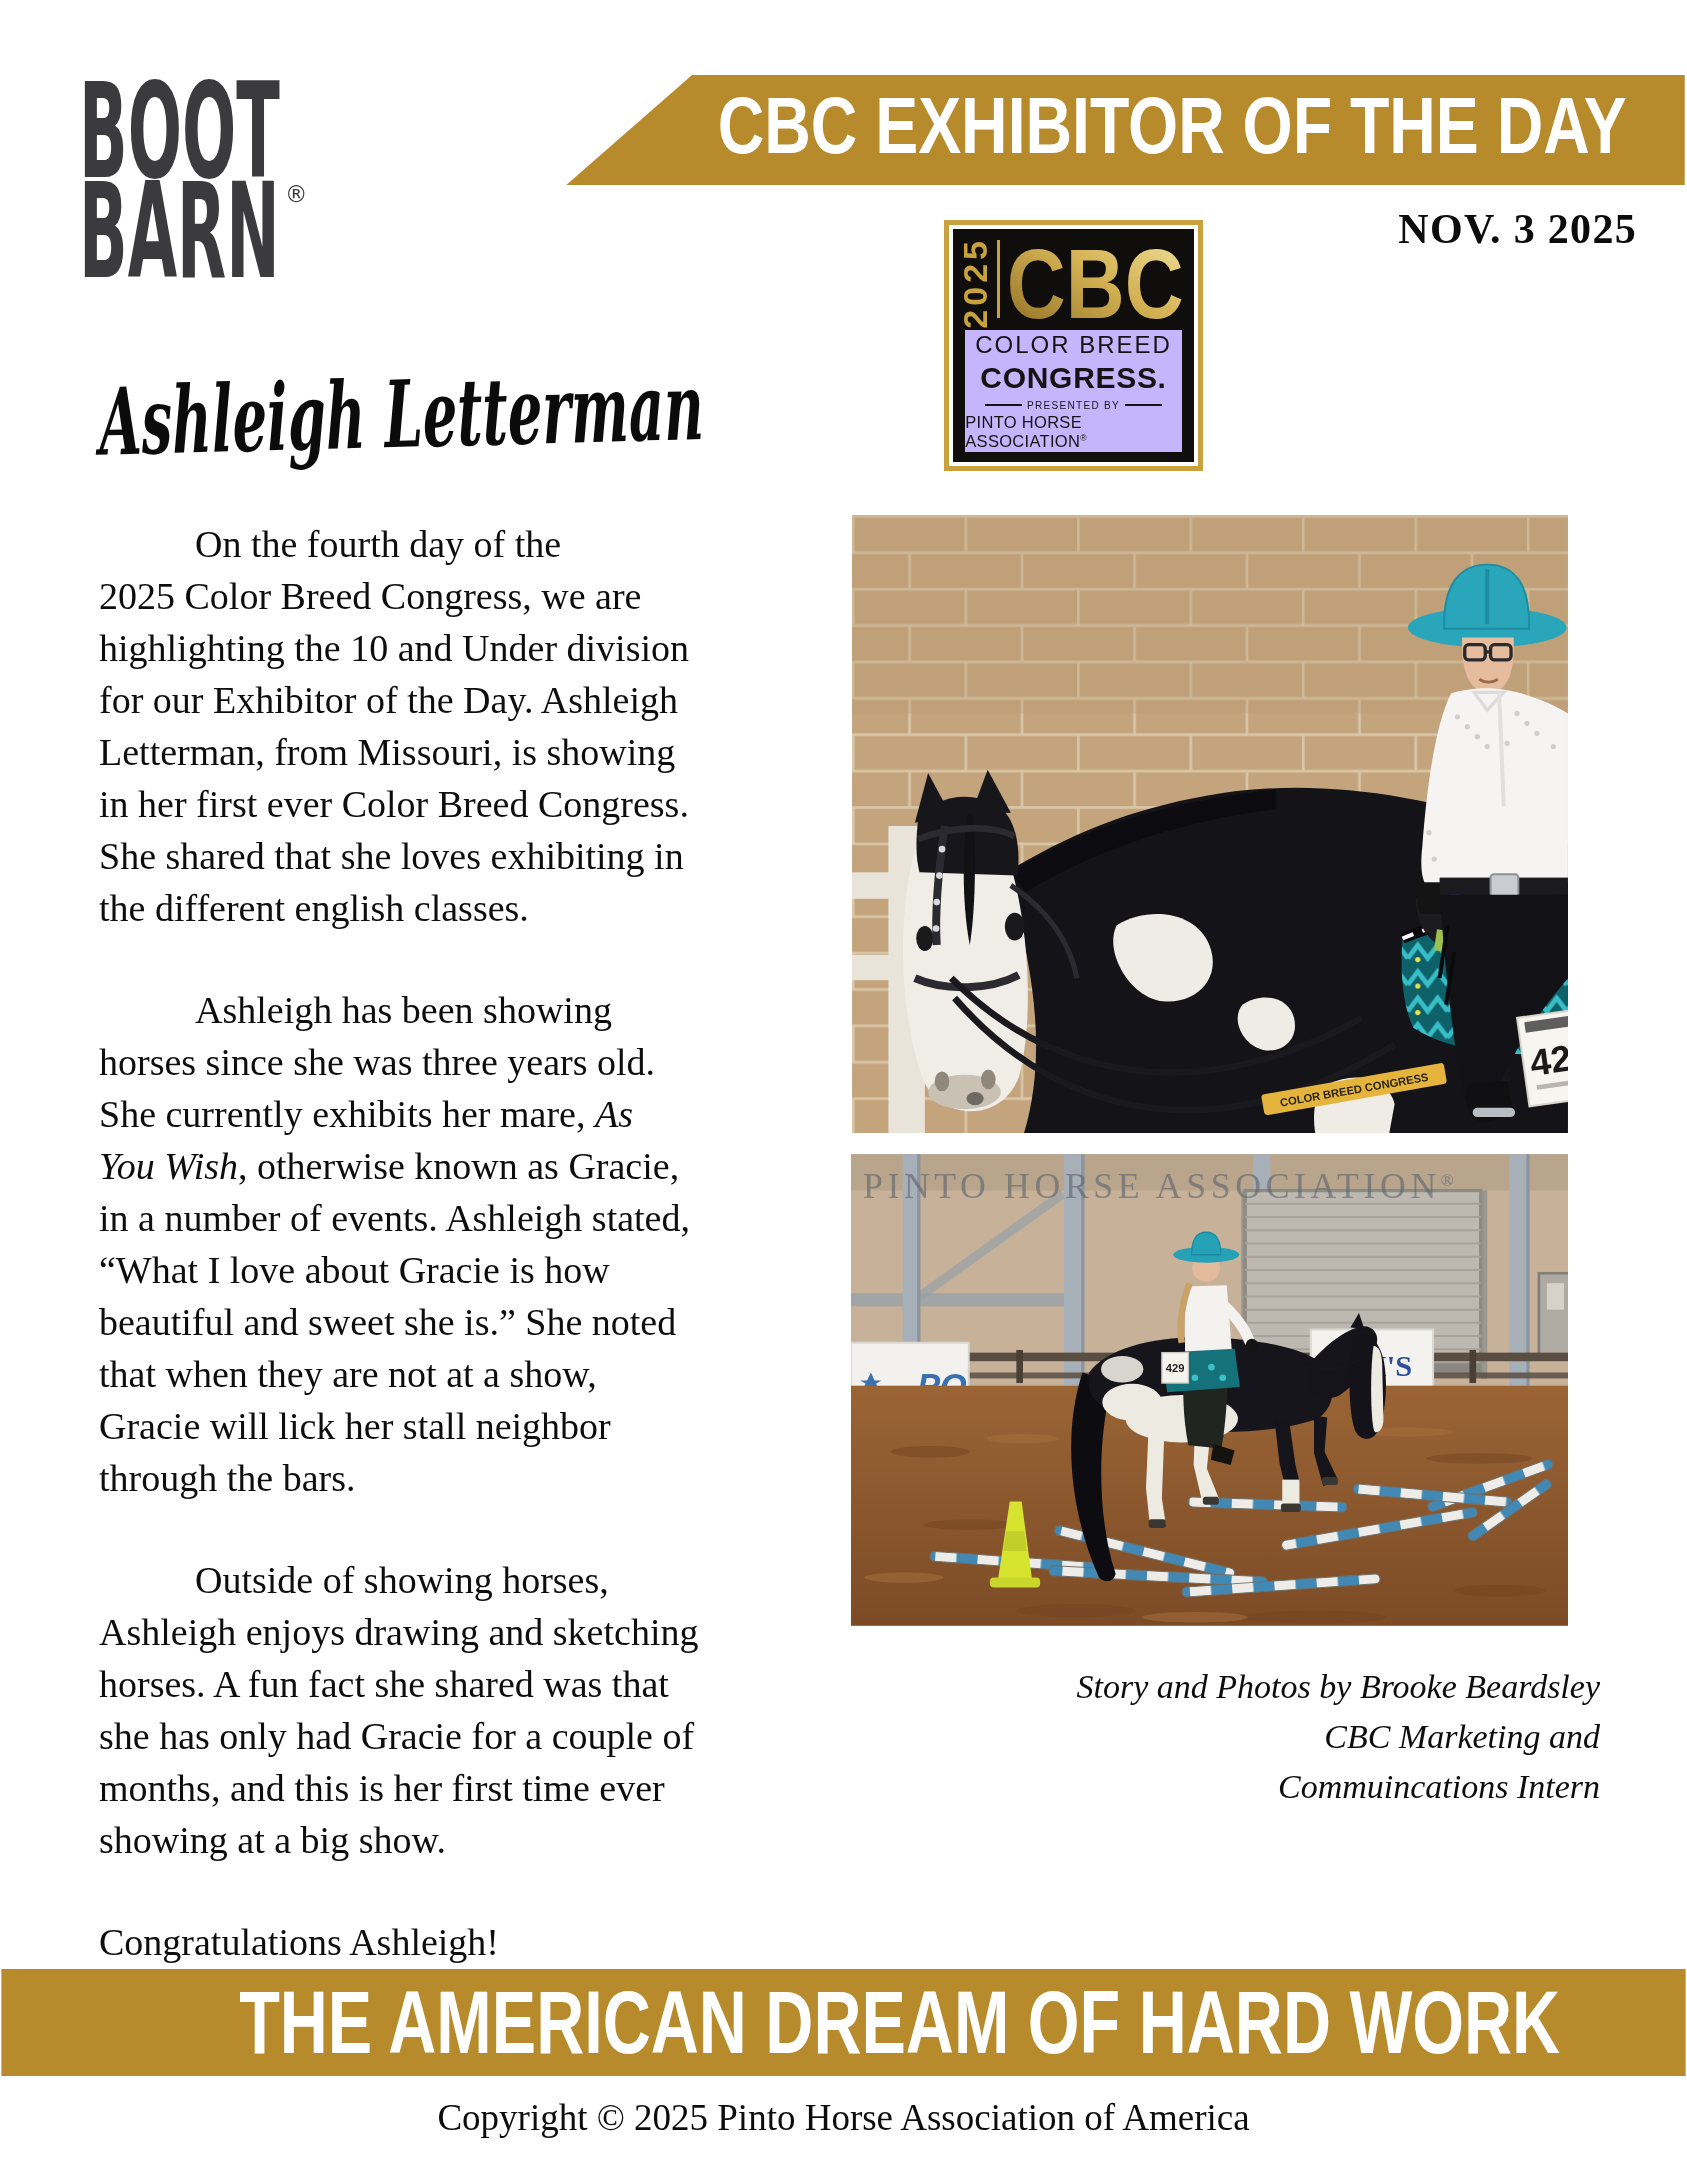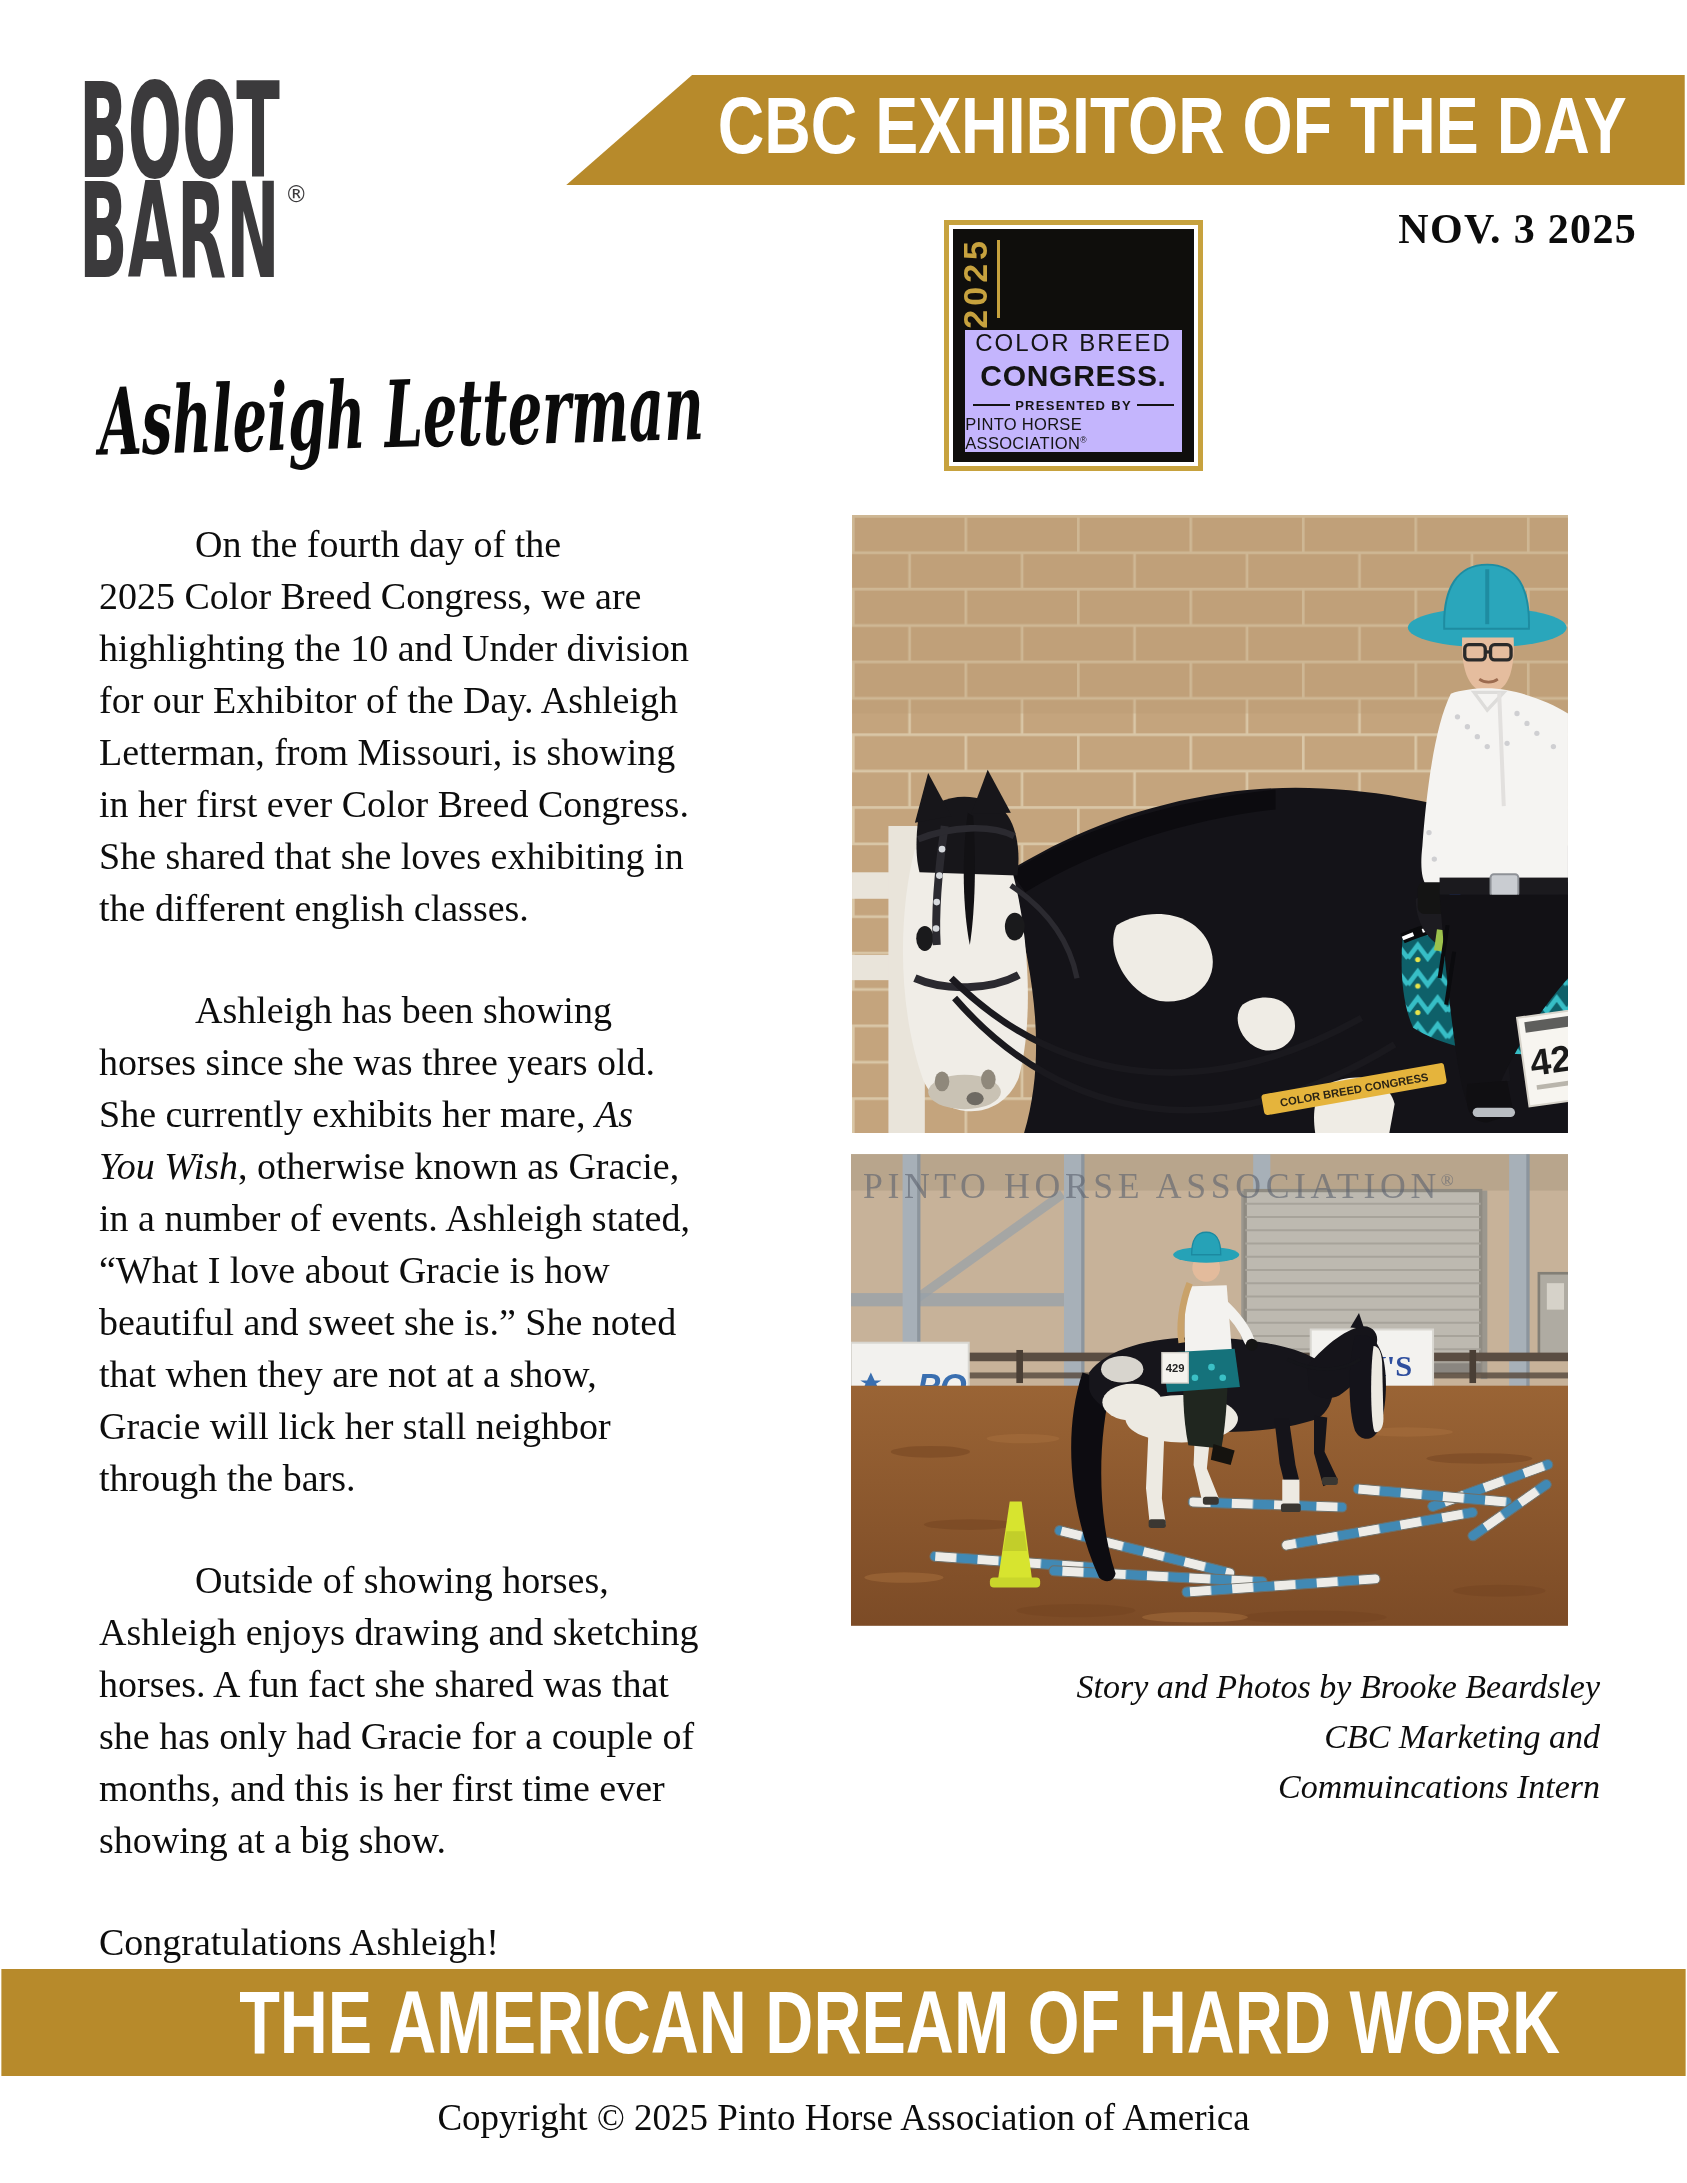--- a/index.html
+++ b/index.html
@@ -19,21 +19,21 @@
   .cbc-year{position:absolute;left:2.6px;top:8px;writing-mode:vertical-rl;transform:rotate(180deg);
             font-family:"Liberation Sans",sans-serif;font-weight:bold;font-size:34px;color:#C7A23E;letter-spacing:4px;}
   .cbc-rule{position:absolute;left:44px;top:10.6px;width:2.6px;height:78px;background:#C7A23E;}
   .cbc-acro{position:absolute;left:50px;top:2.6px;}
   .cbc-white{position:absolute;left:12px;right:12px;top:101px;bottom:9.3px;background:#c4b5fd;
              display:flex;flex-direction:column;align-items:center;justify-content:center;
              font-family:"Liberation Sans",sans-serif;color:#141414;}
   .cbc-l1{font-size:24px;letter-spacing:2px;}
   .cbc-l2{font-size:30px;font-weight:bold;letter-spacing:0.7px;margin-top:1.3px;}
   .cbc-pres{display:flex;align-items:center;gap:5.3px;margin-top:5.3px;}
-  .cbc-pres span{font-size:13px;letter-spacing:1.3px;font-weight:700;}
+  .cbc-pres span{font-size:10px;letter-spacing:1.3px;font-weight:400;}
   .cbc-pres i{display:block;width:37px;height:2px;background:#141414;}
   .cbc-l3{font-size:16.5px;margin-top:2.6px;letter-spacing:0.3px;}
   .cbc-l3 sup{font-size:8.6px;}
 
   
   .script-title{left:93px;top:349px;}
 
   
   .article{left:99px;top:518px;width:722px;font-size:38px;color:#0d0d0d;}
   .para{margin:0 0 50px 0;}
@@ -72,20 +72,32 @@
     </svg>
   </div>
 
   <div class="abs issue-date">NOV. 3 2025</div>
 
   <div class="abs cbc">
     <div class="cbc-w">
       <div class="cbc-b">
         <div class="cbc-year">2025</div>
         <div class="cbc-rule"></div>
+        <div class="cbc-acro">
+          <svg width="189" height="99" viewBox="0 0 285 150">
+            <defs>
+              <linearGradient id="goldgrad" x1="0" y1="1" x2="1" y2="0">
+                <stop offset="0" stop-color="#8A6A20"></stop>
+                <stop offset="0.55" stop-color="#D4B254"></stop>
+                <stop offset="1" stop-color="#F2E3A0"></stop>
+              </linearGradient>
+            </defs>
+            <text x="5" y="130" font-family="Liberation Sans, sans-serif" font-weight="bold" font-size="150" textLength="268" lengthAdjust="spacingAndGlyphs" fill="url(#goldgrad)">CBC</text>
+          </svg>
+        </div>
         <div class="cbc-white">
           <div class="cbc-l1">COLOR BREED</div>
           <div class="cbc-l2">CONGRESS.</div>
           <div class="cbc-pres">
             <i></i>
             <span>PRESENTED BY</span>
             <i></i>
           </div>
           <div class="cbc-l3">
             <span>PINTO HORSE ASSOCIATION</span><sup>®</sup>

